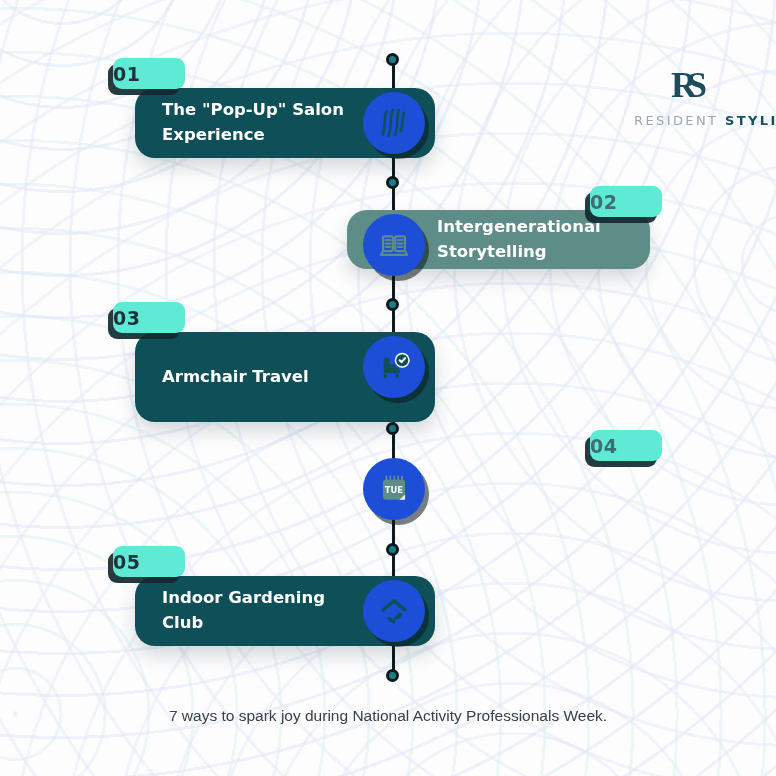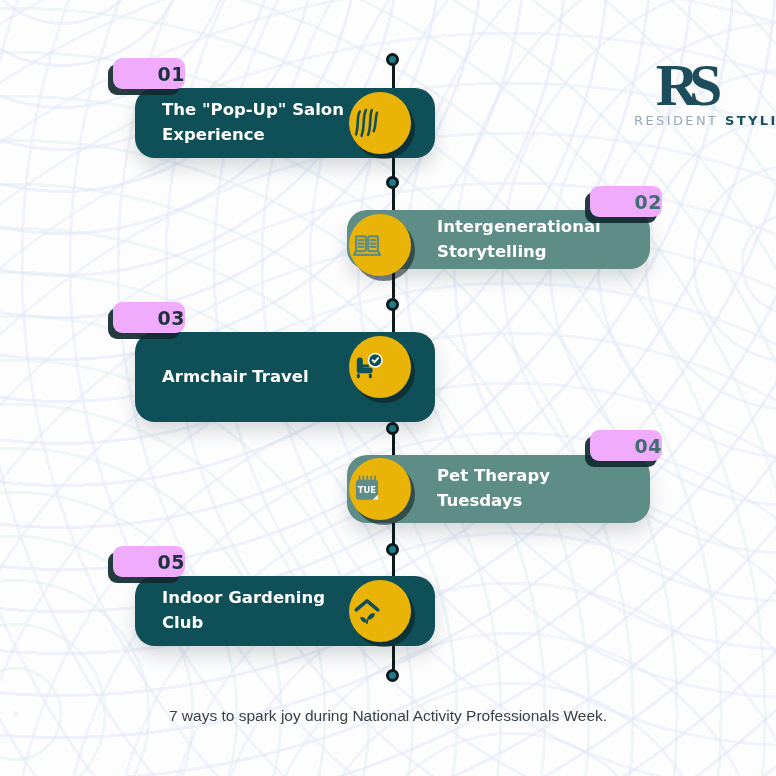--- a/index.html
+++ b/index.html
@@ -21,22 +21,22 @@
 
   
   .tl-line{position:absolute;left:392px;top:60px;width:3px;height:616px;background:#0e1a1d;z-index:1;}
   .tl-dot{position:absolute;width:13px;height:13px;border-radius:50%;
           background:#1b7e8a;border:3px solid #0c191c;box-sizing:border-box;
           left:386px;z-index:2;}
   .tl-dot.d1{top:53px}.tl-dot.d2{top:176px}.tl-dot.d3{top:298px}
   .tl-dot.d4{top:422px}.tl-dot.d5{top:543px}.tl-dot.d6{top:669px}
 
   
-  .tab{position:absolute;width:72px;height:31px;background:#f0abfc;border-radius:9px;
-       display:flex;align-items:center;justify-content:flex-end;z-index:5;
+  .tab{position:absolute;width:72px;height:31px;background:#5eead4;border-radius:9px;
+       display:flex;align-items:center;justify-content:flex-start;z-index:5;
        box-shadow:-5px 6px 0 rgba(17,42,48,.92);
        font-weight:bold;font-size:19px;letter-spacing:.5px;}
   .tab.left span{color:#1d333c;}
   .tab.right span{color:#3f6d72;}
   .tab.t1{left:113px;top:58px}.tab.t2{left:590px;top:186px}
   .tab.t3{left:113px;top:302px}.tab.t4{left:590px;top:430px}
   .tab.t5{left:113px;top:546px}
 
   
   .card{position:absolute;border-radius:20px;z-index:3;display:flex;align-items:center;
@@ -46,33 +46,33 @@
   .card .title{color:#ffffff;font-weight:bold;font-size:16.5px;line-height:1.5;}
   .card.leftside{left:135px;width:300px;}
   .card.leftside .title{padding-left:27px;width:195px;}
   .card.rightside{left:347px;width:303px;}
   .card.rightside .title{padding-left:90px;width:200px;}
   .card.c1{top:88px;height:70px}.card.c2{top:210px;height:59px}
   .card.c3{top:332px;height:90px}.card.c4{top:455px;height:68px}
   .card.c5{top:576px;height:70px}
 
   
-  .icirc{position:absolute;left:349px;width:62px;height:62px;border-radius:50%;
-         background:#eab308;z-index:6;display:flex;align-items:center;
+  .icirc{position:absolute;left:363px;width:62px;height:62px;border-radius:50%;
+         background:#1d4ed8;z-index:6;display:flex;align-items:center;justify-content:center;
          box-shadow:4px 5px 0 rgba(11,26,30,.55);}
   .icirc.i1{top:92px}.icirc.i2{top:214px}.icirc.i3{top:336px}
   .icirc.i4{top:458px}.icirc.i5{top:580px}
   .icirc svg{display:block;}
   .ic-dark{stroke:#0e4f58;}  .icf-dark{fill:#0e4f58;}
   .ic-sage{stroke:#5e8c86;}  .icf-sage{fill:#5e8c86;}
 
   
   .logo{position:absolute;left:634px;top:58px;width:110px;text-align:center;z-index:4;}
   .logo-rs{font-family:"Liberation Serif","DejaVu Serif",serif;font-weight:bold;
-           font-size:60px;line-height:54px;color:#1d4d5c;letter-spacing:-10px;
+           font-size:36px;line-height:54px;color:#1d4d5c;letter-spacing:-10px;
            padding-right:10px;}
   .logo-sub{margin-top:1px;font-size:13px;letter-spacing:2.4px;white-space:nowrap;}
   .logo-sub .lt{color:#9aa8b3;font-weight:normal;}
   .logo-sub .bd{color:#17505e;font-weight:bold;}
 
   
   .caption{position:absolute;left:0;right:0;top:707px;text-align:center;z-index:4;
            font-family:"Liberation Sans",sans-serif;font-size:15.5px;color:#3a4047;}
 </style>
 </head>
@@ -144,23 +144,20 @@
         <rect class="icf-dark" x="8.2" y="10.4" width="5.2" height="1.7" rx="0.85"></rect>
         <circle cx="17.5" cy="7.5" r="5" fill="#ffffff"></circle>
         <circle class="icf-dark" cx="17.5" cy="7.5" r="4"></circle>
         <path d="M15.8 7.5 l1.2 1.3 2.4-2.7" fill="none" stroke="#ffffff" stroke-width="1.3" stroke-linecap="round" stroke-linejoin="round"></path>
       </svg>
     </div>
 
     <div class="tab right t4">
       <span>04</span>
     </div>
-    <div class="card sage rightside c4">
-      <div class="title">Pet Therapy Tuesdays</div>
-    </div>
     <div class="icirc i4">
       <svg width="36" height="36" viewBox="0 0 24 24">
         <path class="ic-sage" d="M7 3.6 v2.6 M9.6 3.6 v2.6 M12.2 3.6 v2.6 M14.8 3.6 v2.6 M17.4 3.6 v2.6" fill="none" stroke-width="1.2" stroke-linecap="round"></path>
         <rect class="icf-sage" x="4.6" y="5.9" width="14.8" height="13.2" rx="2"></rect>
         <text x="11.9" y="14.4" text-anchor="middle" font-size="5.6" font-weight="bold" fill="#ffffff" font-family="DejaVu Sans, sans-serif">TUE</text>
         <path d="M19.4 15.6 L15.6 19.1 L19.4 19.1 Z" fill="#ffffff" opacity="0.85"></path>
       </svg>
     </div>
 
     <div class="tab left t5">

